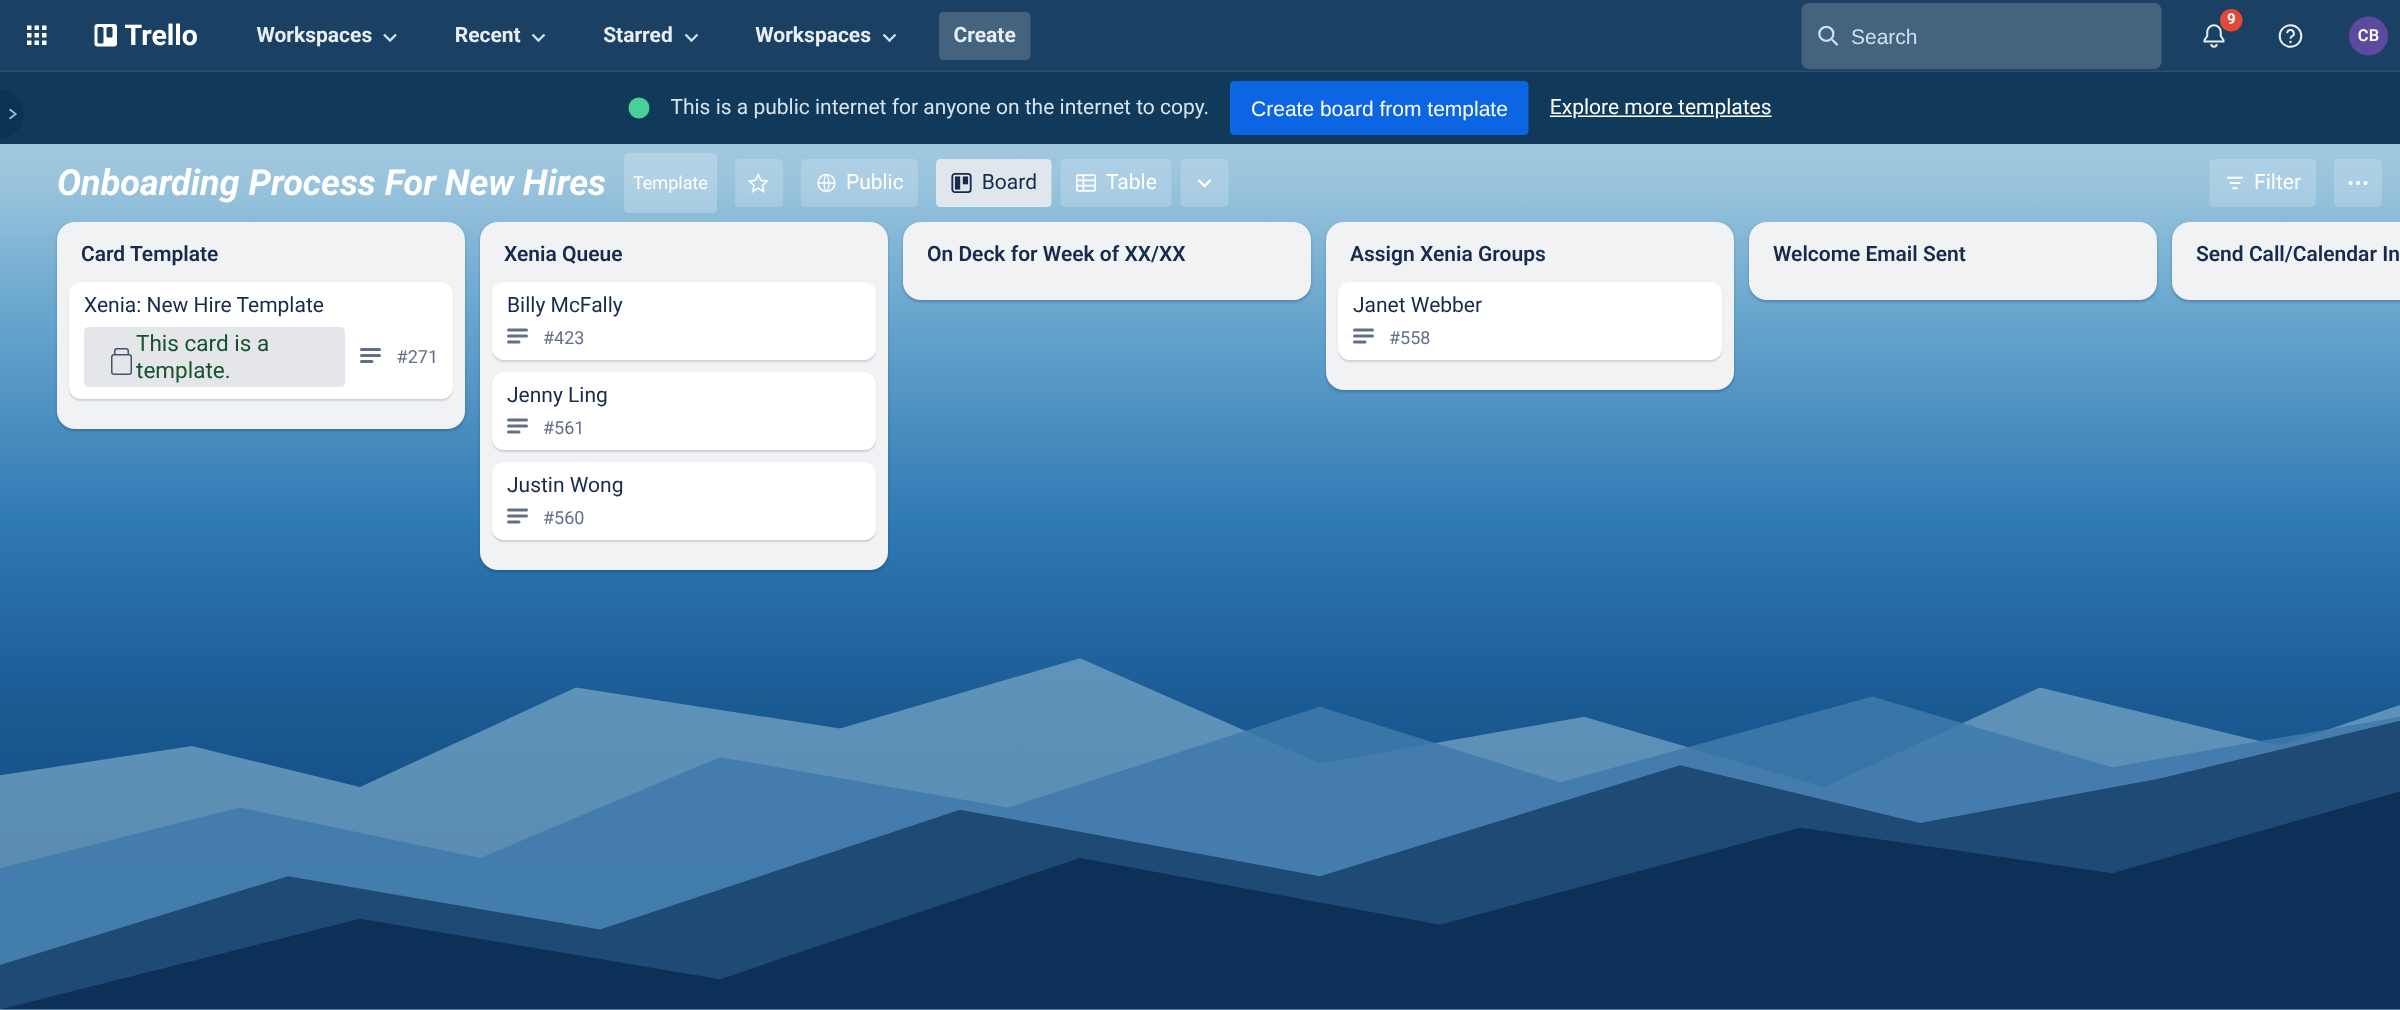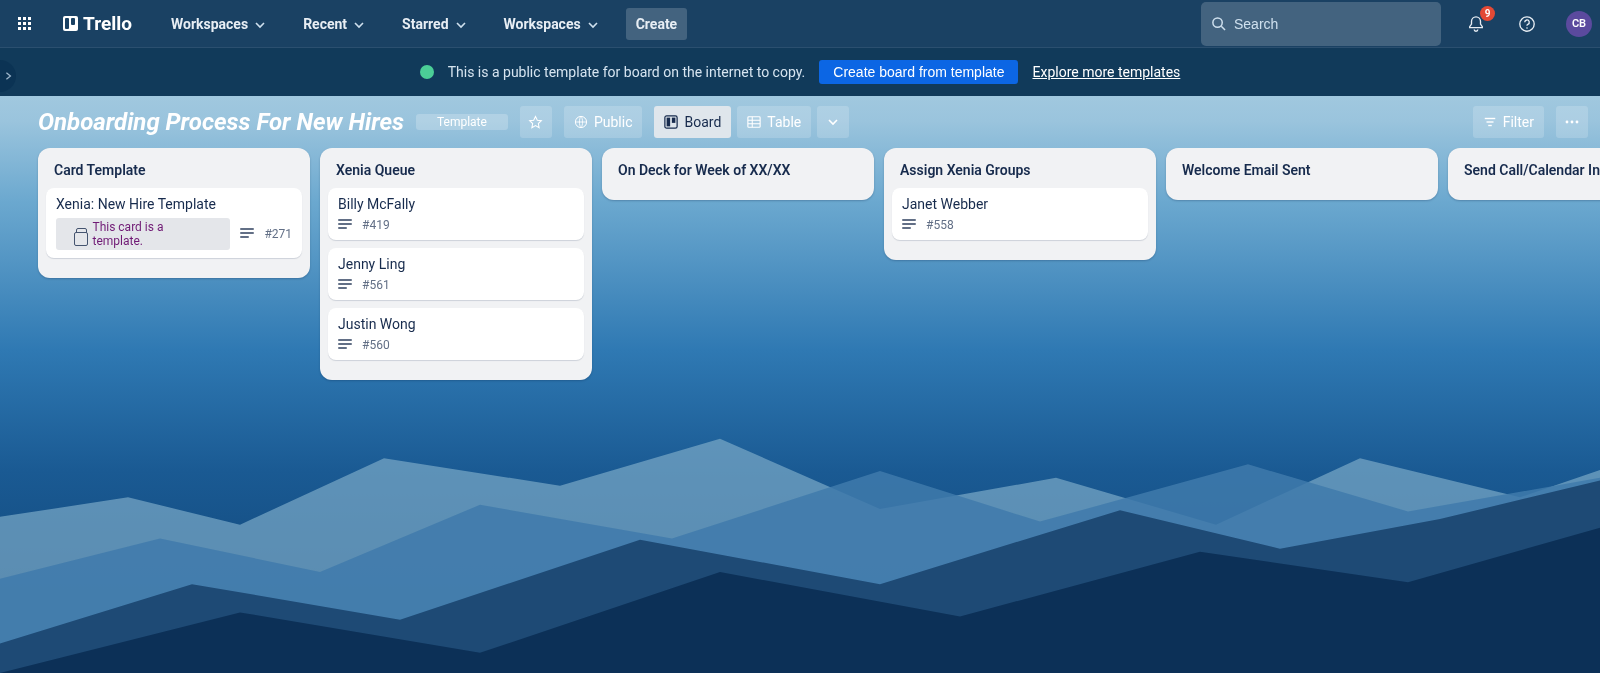--- a/index.html
+++ b/index.html
@@ -39,47 +39,47 @@
   .search-box{display:flex;align-items:center;background:rgba(255,255,255,0.18);height:44px;width:240px;border-radius:5px;padding:0 10px;gap:8px;color:#cfe0ee;}
   .search-box input{background:none;border:none;outline:none;color:#fff;flex:1;font-size:14px;}
   .search-box input::placeholder{color:#cfe0ee;}
   .notif{position:relative;}
   .notif-badge{position:absolute;top:-2px;right:-3px;background:#e34935;color:#fff;font-size:10px;font-weight:700;border-radius:8px;min-width:15px;height:15px;display:flex;align-items:center;justify-content:center;padding:0 3px;}
   .avatar{width:26px;height:26px;border-radius:50%;background:#5b4a9e;color:#fff;display:flex;align-items:center;justify-content:center;font-size:11px;font-weight:600;margin-left:4px;cursor:pointer;}
 
   
   .banner{position:relative;z-index:9;height:48px;background:#113a5a;display:flex;align-items:center;justify-content:center;gap:14px;color:#d6e4f0;font-size:14px;}
   .globe-dot{width:14px;height:14px;border-radius:50%;background:#4bce97;display:inline-block;}
-  .banner-btn{background:#0c66e4;color:#fff;border:none;height:24px;padding:0 14px;border-radius:3px;font-size:14px;cursor:pointer;}
+  .banner-btn{background:#0c66e4;color:#fff;border:none;height:36px;padding:0 14px;border-radius:3px;font-size:14px;cursor:pointer;}
   .banner-link{color:#fff;text-decoration:underline;cursor:pointer;}
 
   
   .sidebar-tab{position:absolute;left:0;top:60px;z-index:11;width:16px;height:32px;background:#0b3354;border-radius:0 16px 16px 0;display:flex;align-items:center;justify-content:center;color:#8aa;cursor:pointer;font-size:11px;}
 
   
   .content-wrap{position:relative;z-index:8;padding-left:16px;}
   .boardbar{display:flex;align-items:center;height:52px;padding:0 12px 0 22px;gap:12px;color:#fff;}
   .board-title{font-size:24px;font-weight:700;white-space:nowrap;font-style:italic;}
-  .pill{background:rgba(255,255,255,0.22);color:#fff;font-size:12px;height:16px;display:flex;align-items:center;padding:0 21px;border-radius:3px;}
+  .pill{background:rgba(255,255,255,0.22);color:#fff;font-size:12px;height:40px;display:flex;align-items:center;padding:0 6px;border-radius:3px;}
   .bb-btn{height:32px;display:flex;align-items:center;gap:6px;padding:0 10px;border-radius:3px;background:rgba(255,255,255,0.18);color:#fff;font-size:14px;cursor:pointer;}
   .bb-icon{height:32px;width:32px;display:flex;align-items:center;justify-content:center;border-radius:3px;background:rgba(255,255,255,0.18);color:#fff;cursor:pointer;}
   .bb-btn.solid{background:#dfe6ec;color:#172b4d;}
   .bb-btn.plain{background:rgba(255,255,255,0.18);}
   .bb-group{display:flex;gap:6px;align-items:center;}
   .bb-spacer{flex:1;}
 
   
   .lists-viewport{overflow-x:auto;overflow-y:hidden;padding:0 0 40px 22px;white-space:nowrap;}
   .lists{display:flex;gap:10px;align-items:flex-start;}
   .list{background:#f1f2f4;border-radius:12px;width:272px;flex:0 0 272px;padding:10px 8px 12px;box-shadow:0 1px 2px rgba(9,30,66,.25);}
   .list-title{font-size:14px;font-weight:600;color:#172b4d;padding:4px 8px 10px;}
   .card{background:#fff;border-radius:8px;box-shadow:0 1px 1px rgba(9,30,66,.15);padding:8px 10px;margin-bottom:8px;cursor:pointer;white-space:normal;}
   .card-title{font-size:14px;color:#172b4d;margin-bottom:6px;}
   .card-meta{display:flex;align-items:center;gap:10px;color:#626f86;font-size:12px;}
-  .template-chip{display:flex;align-items:center;gap:5px;background:#e4e6ea;border-radius:3px;padding:2px 20px;color:#701a75;font-size:12px;}
+  .template-chip{display:flex;align-items:center;gap:5px;background:#e4e6ea;border-radius:3px;padding:2px 20px;color:#14532d;font-size:15px;}
   .desc-icon{width:14px;height:12px;display:inline-flex;flex-direction:column;gap:2px;}
   .desc-icon span{background:#626f86;height:2px;border-radius:1px;}
   .desc-icon span:nth-child(1){width:14px;}
   .desc-icon span:nth-child(2){width:14px;}
   .desc-icon span:nth-child(3){width:9px;}
   .tmpl-mark{width:12px;height:12px;border:1.5px solid #44546f;border-radius:2px;position:relative;}
   .tmpl-mark::after{content:"";position:absolute;width:12px;height:12px;border:1.5px solid #44546f;border-radius:2px;left:-3px;top:3px;background:#e4e6ea;}
   svg{display:block;}
 </style>
 </head>
@@ -166,21 +166,21 @@
         <circle cx="10" cy="14.5" r=".9" fill="#e8eef4"></circle>
       </svg>
   </div>
   <div class="avatar">
     <span>CB</span>
   </div>
 </div>
 
 <div class="banner">
   <span class="globe-dot"></span>
-  <span>This is a public template for board on the internet to copy.</span>
+  <span>This is a public internet for anyone on the internet to copy.</span>
   <button class="banner-btn">Create board from template</button>
   <a class="banner-link">Explore more templates</a>
 </div>
 
 <div class="sidebar-tab">
   <svg width="8" height="10" viewBox="0 0 10 12">
       <path d="M3 2l5 4-5 4" stroke="#9fb7cc" stroke-width="1.6" fill="none"></path>
     </svg>
 </div>
 
@@ -266,21 +266,21 @@
         <div class="list">
           <div class="list-title">Xenia Queue</div>
           <div class="card">
             <div class="card-title">Billy McFally</div>
             <div class="card-meta">
               <span class="desc-icon">
                 <span></span>
                 <span></span>
                 <span></span>
               </span>
-              <span>#419</span>
+              <span>#423</span>
             </div>
           </div>
           <div class="card">
             <div class="card-title">Jenny Ling</div>
             <div class="card-meta">
               <span class="desc-icon">
                 <span></span>
                 <span></span>
                 <span></span>
               </span>

